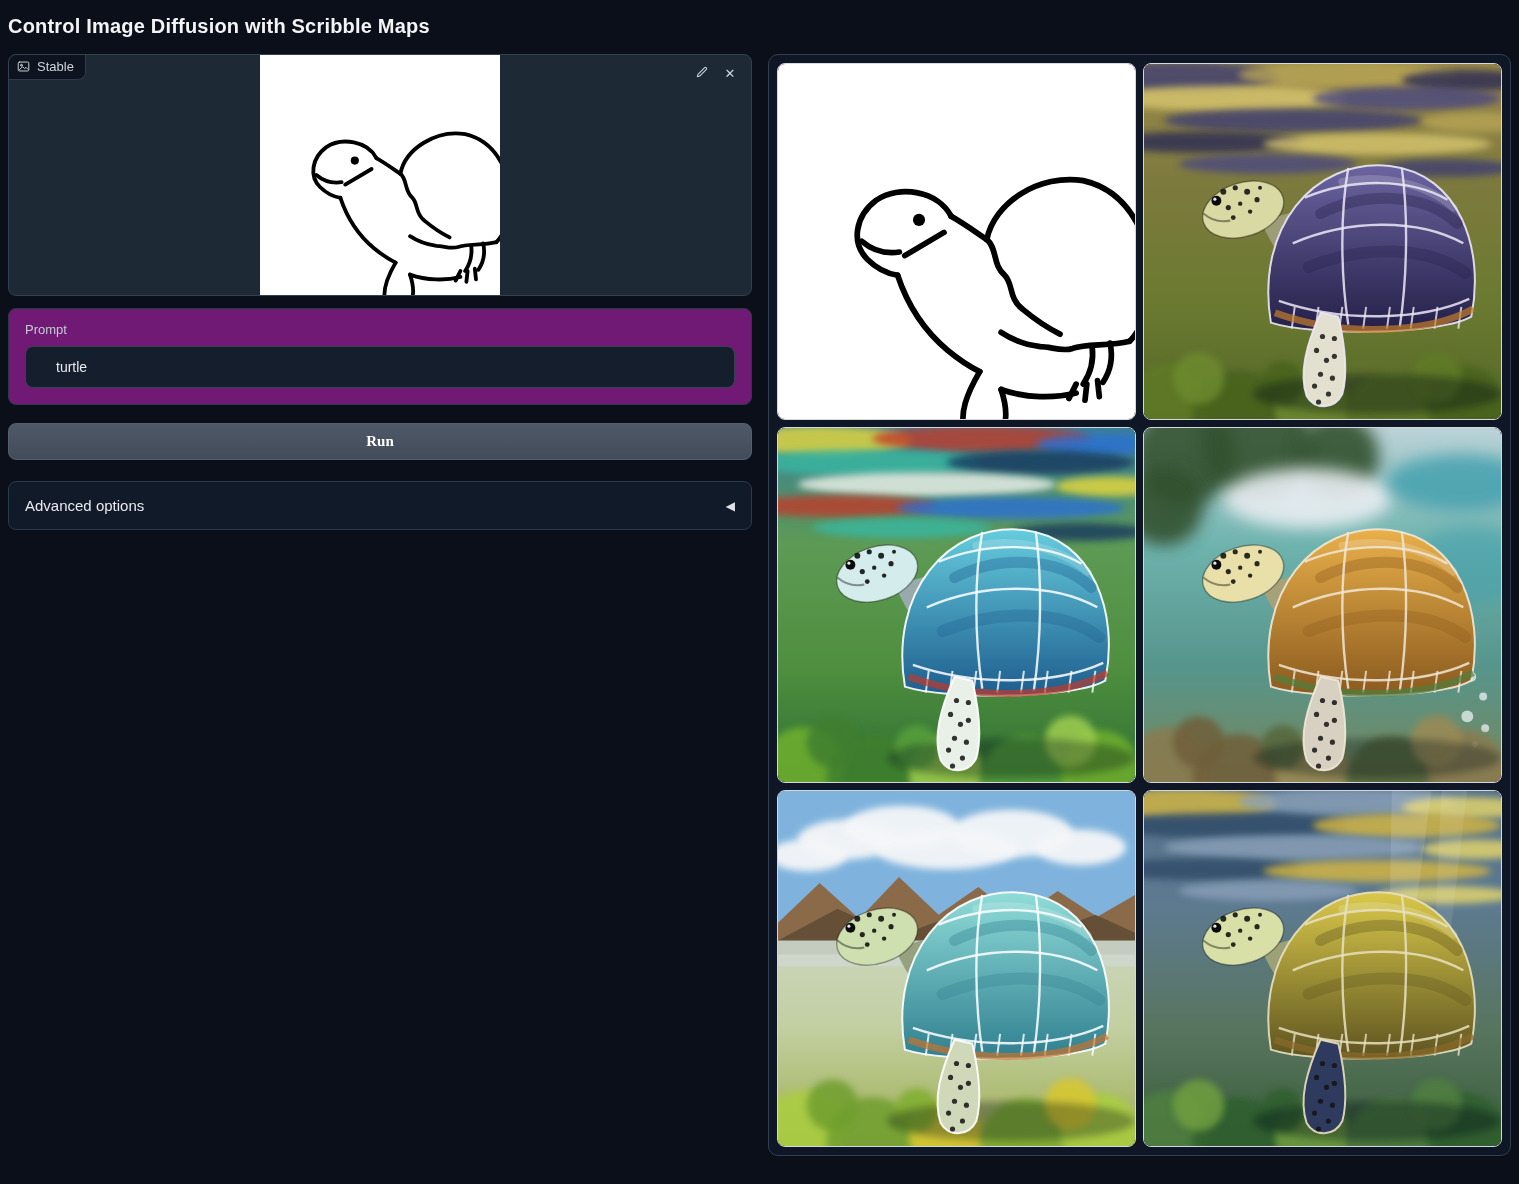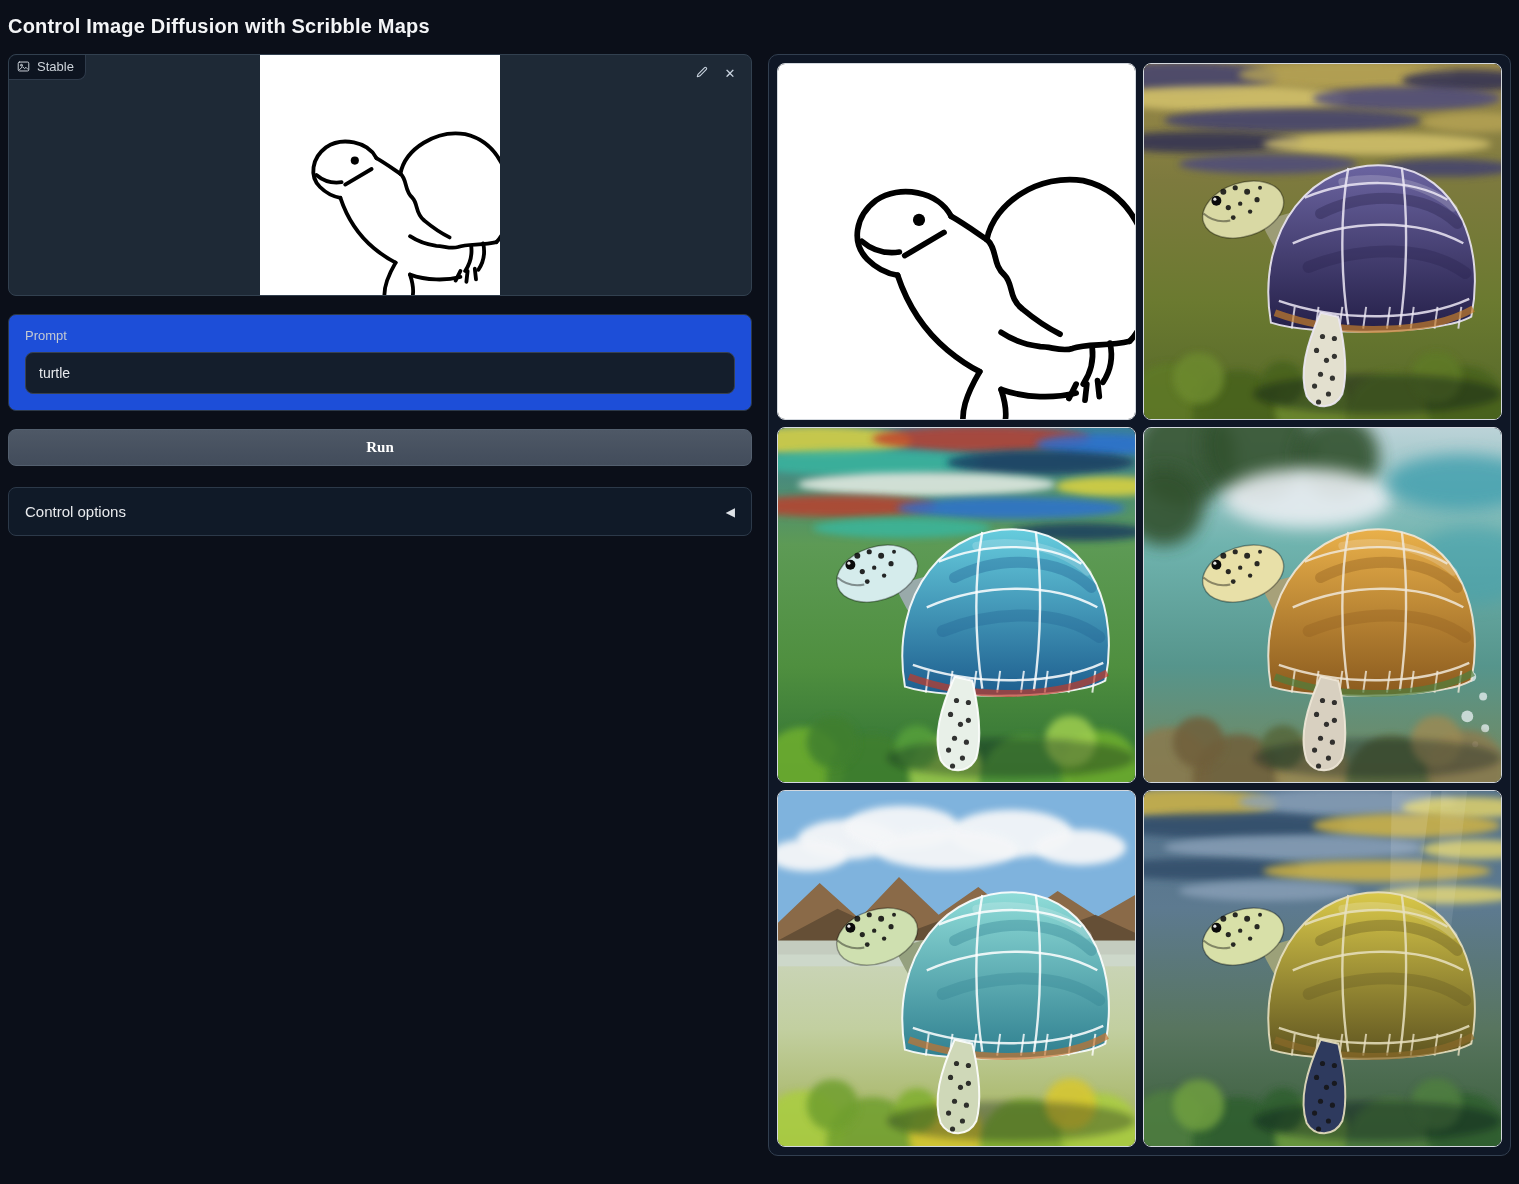--- a/index.html
+++ b/index.html
@@ -36,29 +36,29 @@
   .corner-actions { position:absolute; top:9px; right:12px; z-index:3; display:flex; gap:10px; }
   .icon-btn {
     background:none; border:none; padding:0; margin:0; cursor:pointer;
     width:18px; height:18px; display:flex; align-items:center; justify-content:center;
     color:#cbd5e1; font-size:13px; line-height:1; font-family:inherit;
   }
   .sketch-canvas { width:240px; height:240px; }
   .sketch-canvas svg { display:block; width:100%; height:100%; }
 
   .panel {
-    margin-top:18px;
-    background:#1d4ed8; border:1px solid #2c3949; border-radius:8px;
+    margin-top:12px;
+    background:#701a75; border:1px solid #2c3949; border-radius:8px;
     padding:13px 16px 16px;
   }
   .panel-label { font-size:13px; color:#c3c9d2; margin-bottom:9px; }
   .text-input {
     width:100%; height:42px;
     background:#141e2c; border:1px solid #374151; border-radius:8px;
-    color:#e8eaed; font-size:14px; padding:0 13px;
+    color:#e8eaed; font-size:14px; padding:0 30px;
     font-family:inherit; outline:none;
   }
   .run-btn {
     margin-top:18px; width:100%; height:37px;
     border-radius:8px; border:1px solid #535f6e;
     background:linear-gradient(180deg,#4e5866,#424c5b);
     color:#ffffff; font-weight:700; font-size:15px;
     font-family:Liberation Serif, serif; cursor:pointer;
   }
   .accordion {
@@ -142,21 +142,21 @@
     </div>
 
     <div class="panel" data-name="prompt-panel">
       <div class="panel-label" data-name="prompt-label">Prompt</div>
       <input class="text-input" type="text" data-name="prompt-input" value="turtle" style="">
     </div>
 
     <button class="run-btn" data-name="run-button">Run</button>
 
     <div class="accordion" data-name="advanced-options-accordion">
-      <span class="accordion-label" data-name="advanced-options-label">Control options</span>
+      <span class="accordion-label" data-name="advanced-options-label">Advanced options</span>
       <span class="accordion-arrow" data-name="chevron-left-icon">◀</span>
     </div>
 
   </div>
 
   <div class="gallery" data-name="output-gallery">
     <div class="gallery-grid" data-name="output-gallery-grid">
         <button class="thumb" data-name="gallery-item" aria-label="Black-and-white scribble line drawing of a turtle">
           <svg viewBox="0 0 200 200" preserveAspectRatio="xMidYMid slice" role="img">
             <rect width="200" height="200" fill="#ffffff"></rect>

